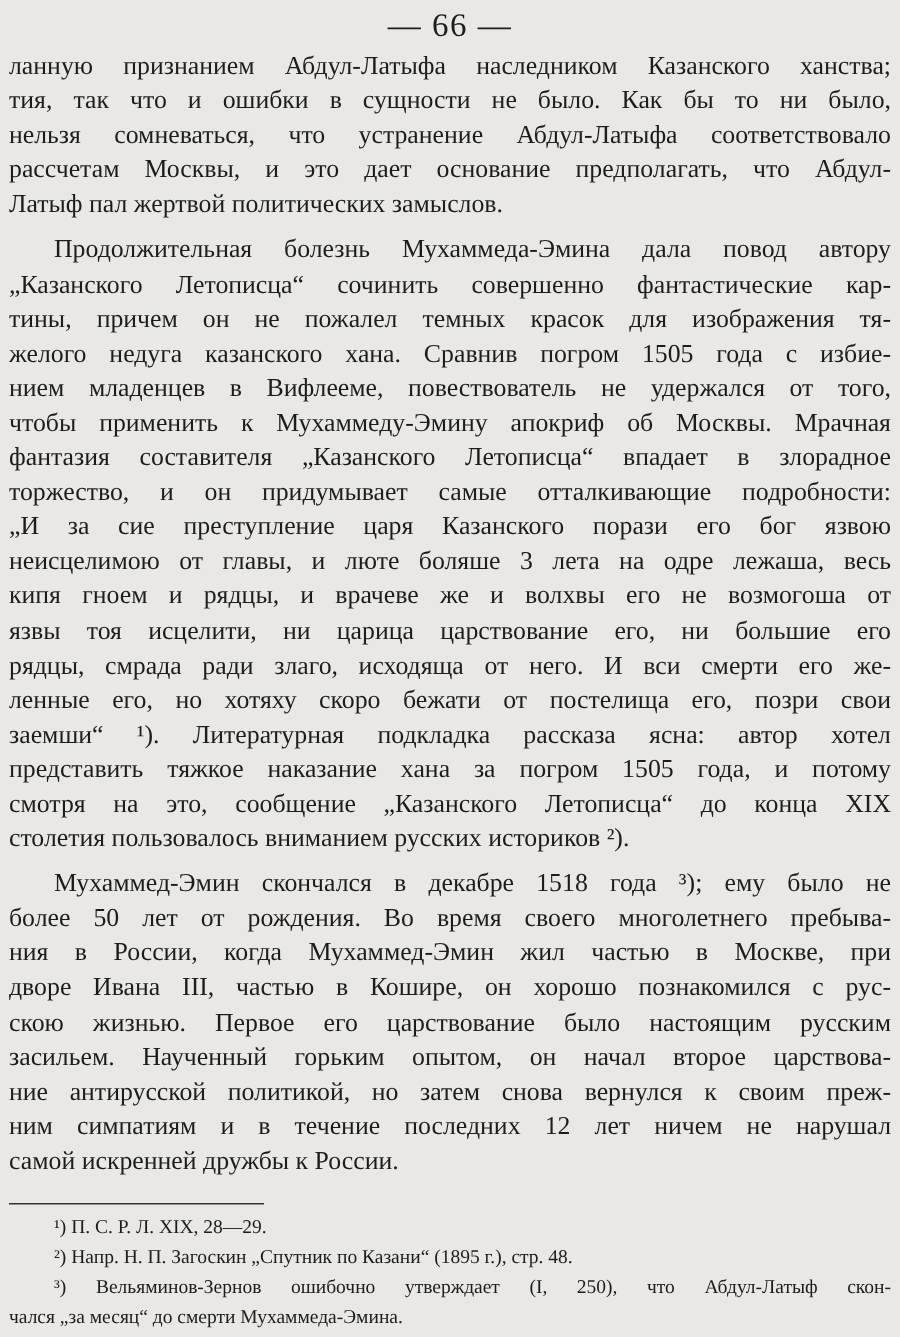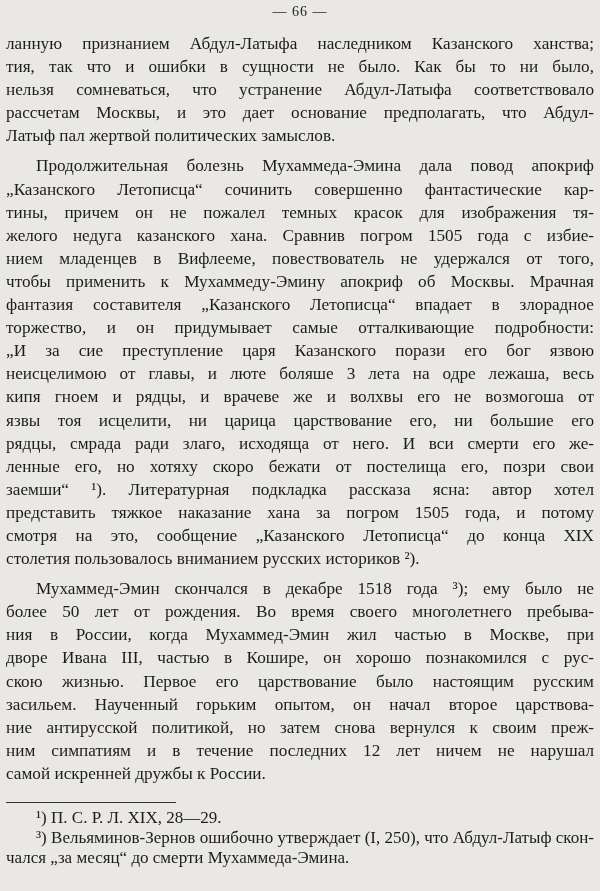--- a/index.html
+++ b/index.html
@@ -5,37 +5,37 @@
   html, body { margin: 0; padding: 0; }
   body {
     width: 600px; height: 891px; overflow: hidden;
     background: #e9e8e4;
     font-family: "Liberation Serif", "DejaVu Serif", serif;
     color: #1c1c1c;
   }
   .page { position: relative; width: 600px; height: 891px; }
   .page-number {
     position: absolute; top: 4px; left: 0; width: 600px;
-    text-align: center; font-size: 14px; letter-spacing: 1px;
+    text-align: center; font-size: 22px; letter-spacing: 1px;
   }
   .body-text {
     position: absolute; top: 32px; left: 6px; width: 588px;
     font-size: 17.2px; line-height: 23.1px;
   }
   .line { display: block; white-space: nowrap; text-align: justify; text-align-last: justify; height: 23.1px; }
   .line.last { text-align-last: left; }
   .line.indent { padding-left: 30px; }
   .para-gap { height: 7px; }
   .rule {
     position: absolute; top: 802px; left: 6px; width: 170px; height: 1px;
     background: #333;
   }
   .footnotes {
     position: absolute; top: 808px; left: 6px; width: 588px;
-    font-size: 17px; line-height: 20px;
+    font-size: 13px; line-height: 20px;
   }
   .fn { display: block; white-space: nowrap; }
   .fn.indent { padding-left: 30px; }
   .fn.just { text-align: justify; text-align-last: justify; }
 </style>
 </head>
 <body>
 
 <div class="page">
   <div class="page-number">— 66 —</div>
@@ -43,21 +43,21 @@
   <div class="body-text">
     <div>
       <span class="line">ланную признанием Абдул-Латыфа наследником Казанского ханства;</span>
       <span class="line">тия, так что и ошибки  в сущности не было.  Как бы то ни было,</span>
       <span class="line">нельзя сомневаться, что устранение Абдул-Латыфа соответствовало</span>
       <span class="line">рассчетам Москвы,  и это дает основание предполагать, что Абдул-</span>
       <span class="line last">Латыф пал жертвой политических замыслов.</span>
     </div>
     <div class="para-gap"></div>
     <div>
-      <span class="line indent">Продолжительная болезнь Мухаммеда-Эмина дала повод апокриф</span>
+      <span class="line indent">Продолжительная болезнь Мухаммеда-Эмина дала повод автору</span>
       <span class="line">„Казанского Летописца“ сочинить совершенно фантастические кар-</span>
       <span class="line">тины, причем  он не пожалел темных красок для изображения тя-</span>
       <span class="line">желого недуга казанского хана. Сравнив погром 1505 года с избие-</span>
       <span class="line">нием младенцев в Вифлееме, повествователь не удержался от того,</span>
       <span class="line">чтобы применить  к Мухаммеду-Эмину апокриф об Москвы. Мрачная</span>
       <span class="line">фантазия составителя „Казанского Летописца“ впадает в злорадное</span>
       <span class="line">торжество,  и он придумывает  самые  отталкивающие подробности:</span>
       <span class="line">„И за сие преступление  царя Казанского  порази  его  бог  язвою</span>
       <span class="line">неисцелимою от главы, и люте боляше 3 лета на одре лежаша, весь</span>
       <span class="line">кипя гноем и рядцы, и врачеве же и волхвы его не возмогоша от</span>
@@ -80,16 +80,17 @@
       <span class="line">ние антирусской политикой, но затем снова вернулся к своим преж-</span>
       <span class="line">ним  симпатиям   и   в  течение  последних   12  лет  ничем   не  нарушал</span>
       <span class="line last">самой  искренней дружбы к России.</span>
     </div>
   </div>
 
   <div class="rule"></div>
 
   <div class="footnotes">
     <span class="fn indent"><span>¹)</span> <span>П. С. Р. Л. XIX, 28—29.</span></span>
+    <span class="fn indent"><span>²)</span> <span>Напр. Н. П. Загоскин „Спутник по Казани“ (1895 г.), стр. 48.</span></span>
     <span class="fn indent just"><span>³)</span> <span>Вельяминов-Зернов ошибочно утверждает (I, 250), что Абдул-Латыф скон-</span></span>
     <span class="fn"><span>чался „за месяц“ до смерти Мухаммеда-Эмина.</span></span>
   </div>
 </div>
 
 </body></html>

